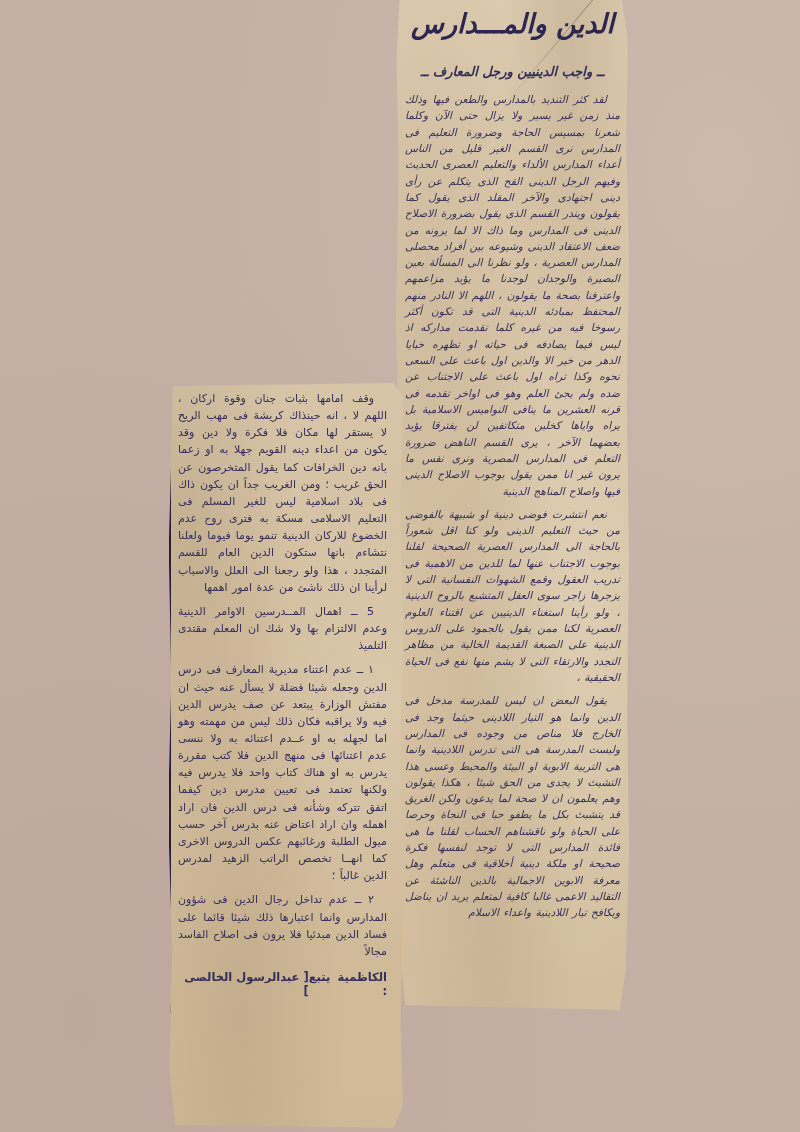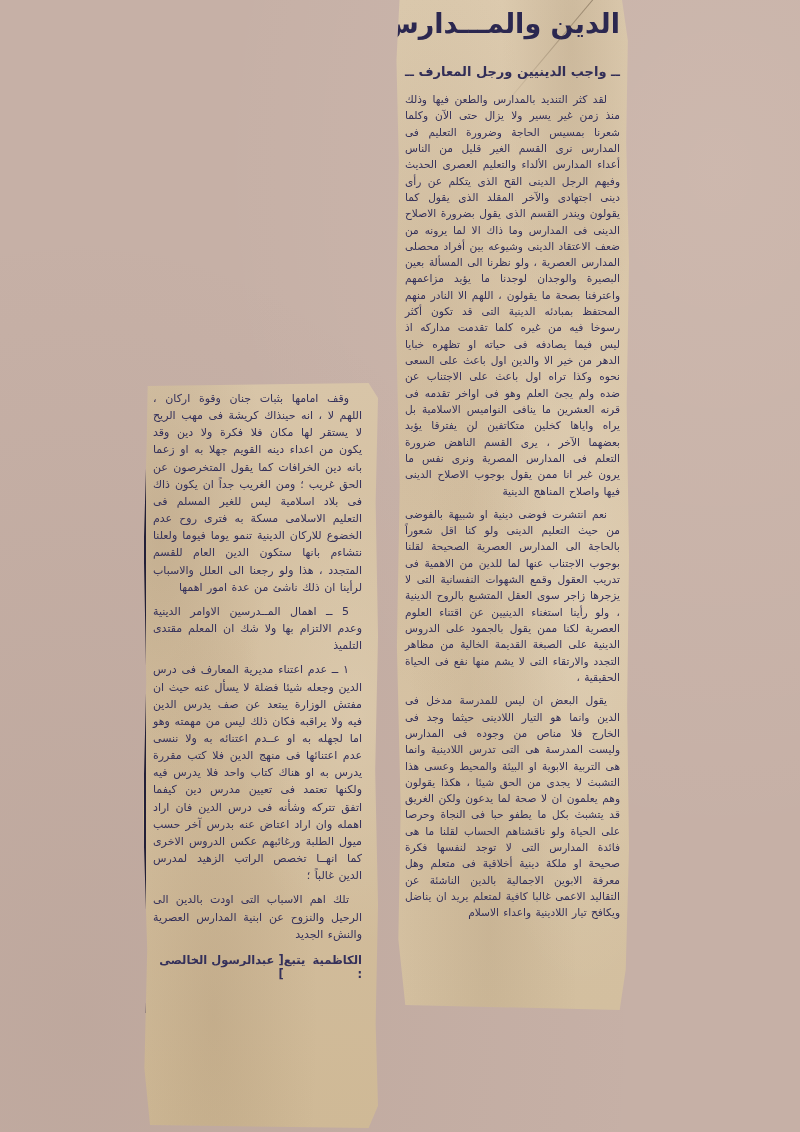--- a/index.html
+++ b/index.html
@@ -32,23 +32,24 @@
     width: 233px; height: 1010px;
     padding: 6px 9px 8px 9px;
     background:
       radial-gradient(ellipse at 75% 4%, rgba(125,100,70,0.16), transparent 28%),
       radial-gradient(ellipse at 15% 30%, rgba(130,105,75,0.10), transparent 40%),
       radial-gradient(ellipse at 80% 60%, rgba(255,250,238,0.20), transparent 45%),
       radial-gradient(ellipse at 40% 92%, rgba(125,100,70,0.12), transparent 45%),
       linear-gradient(178deg, #dccaae 0%, #d7c3a5 45%, #d3bf9f 100%);
     clip-path: polygon(1.5% 0%, 97% 0%, 99.5% 4%, 98.8% 14%, 100% 26%, 99% 40%, 100% 55%, 99.2% 70%, 100% 84%, 98.6% 96%, 96% 100%, 4% 99.5%, 1% 93%, 2% 80%, 0.4% 64%, 1.6% 48%, 0% 32%, 1.2% 16%, 0.2% 6%);
     overflow: hidden;
+    font-style: italic;
   }
   .clipping-left {
-    left: 143px; top: 383px;
+    left: 168px; top: 383px;
     width: 235px; height: 745px;
     padding: 7px 16px 8px 10px;
     background:
       radial-gradient(ellipse at 8% 20%, rgba(120,92,62,0.18), transparent 35%),
       radial-gradient(ellipse at 90% 45%, rgba(255,250,238,0.16), transparent 40%),
       radial-gradient(ellipse at 30% 85%, rgba(120,92,62,0.14), transparent 45%),
       linear-gradient(182deg, #d8c5a8 0%, #d2bd9d 50%, #cfb996 100%);
     clip-path: polygon(2% 0.4%, 96% 0%, 100% 2%, 99% 16%, 100% 34%, 98.8% 52%, 100% 70%, 99% 86%, 100% 97%, 96% 100%, 3% 99.6%, 0.6% 92%, 1.8% 76%, 0% 58%, 1.4% 40%, 0.3% 22%, 1.6% 8%);
     overflow: hidden;
   }
@@ -116,21 +117,21 @@
       <p>يقول البعض ان ليس للمدرسة مدخل فى الدين وانما هو التيار اللادينى حيثما وجد فى الخارج فلا مناص من وجوده فى المدارس وليست المدرسة هى التى تدرس اللادينية وانما هى التربية الابوية او البيئة والمحيط وعسى هذا التشبث لا يجدى من الحق شيئا ، هكذا يقولون وهم يعلمون ان لا صحة لما يدعون ولكن الغريق قد يتشبث بكل ما يطفو حبا فى النجاة وحرصا على الحياة ولو ناقشناهم الحساب لقلنا ما هى فائدة المدارس التى لا توجد لنفسها فكرة صحيحة او ملكة دينية أخلاقية فى متعلم وهل معرفة الابوين الاجمالية بالدين الناشئة عن التقاليد الاعمى غالبا كافية لمتعلم يريد ان يناضل ويكافح تيار اللادينية واعداء الاسلام</p>
     </div>
   </div>
 
   <div class="clipping clipping-left">
     <div class="column-rule"></div>
     <div class="body-text col-second">
       <p>وقف امامها بثبات جنان وقوة اركان ، اللهم لا ، انه حينذاك كريشة فى مهب الريح لا يستقر لها مكان فلا فكرة ولا دين وقد يكون من اعداء دينه القويم جهلا به او زعما بانه دين الخرافات كما يقول المتخرصون عن الحق غريب ؛ ومن الغريب جداً ان يكون ذاك فى بلاد اسلامية ليس للغير المسلم فى التعليم الاسلامى مسكة به فترى روح عدم الخضوع للاركان الدينية تنمو يوما فيوما ولعلنا نتشاءم بانها ستكون الدين العام للقسم المتجدد ، هذا ولو رجعنا الى العلل والاسباب لرأينا ان ذلك ناشئ من عدة امور اهمها</p>
       <p>5 ــ اهمال المــدرسين الاوامر الدينية وعدم الالتزام بها ولا شك ان المعلم مقتدى التلميذ</p>
       <p>١ ــ عدم اعتناء مديرية المعارف فى درس الدين وجعله شيئا فضلة لا يسأل عنه حيث ان مفتش الوزارة يبتعد عن صف يدرس الدين فيه ولا يراقبه فكان ذلك ليس من مهمته وهو اما لجهله به او عــدم اعتنائه به ولا ننسى عدم اعتنائها فى منهج الدين فلا كتب مقررة يدرس به او هناك كتاب واحد فلا يدرس فيه ولكنها تعتمد فى تعيين مدرس دين كيفما اتفق تتركه وشأنه فى درس الدين فان اراد اهمله وان اراد اعتاض عنه بدرس آخر حسب ميول الطلبة ورغائبهم عكس الدروس الاخرى كما انهــا تخصص الراتب الزهيد لمدرس الدين غالباً ؛</p>
-      <p>تلك اهم الاسباب التى اودت بالدين الى الرحيل والنزوح عن ابنية المدارس العصرية والنشء الجديد</p>
+      <p>٢ ــ عدم تداخل رجال الدين فى شؤون المدارس وانما اعتبارها ذلك شيئا قائما على فساد الدين مبدئيا فلا يرون فى اصلاح الفاسد مجالاً</p>
     </div>
     <div class="sig-row">
       <span>الكاظمية :</span>
       <span>يتبع</span>
       <span>[ عبدالرسول الخالصى ]</span>
     </div>
   </div>
 
 </div>
 

